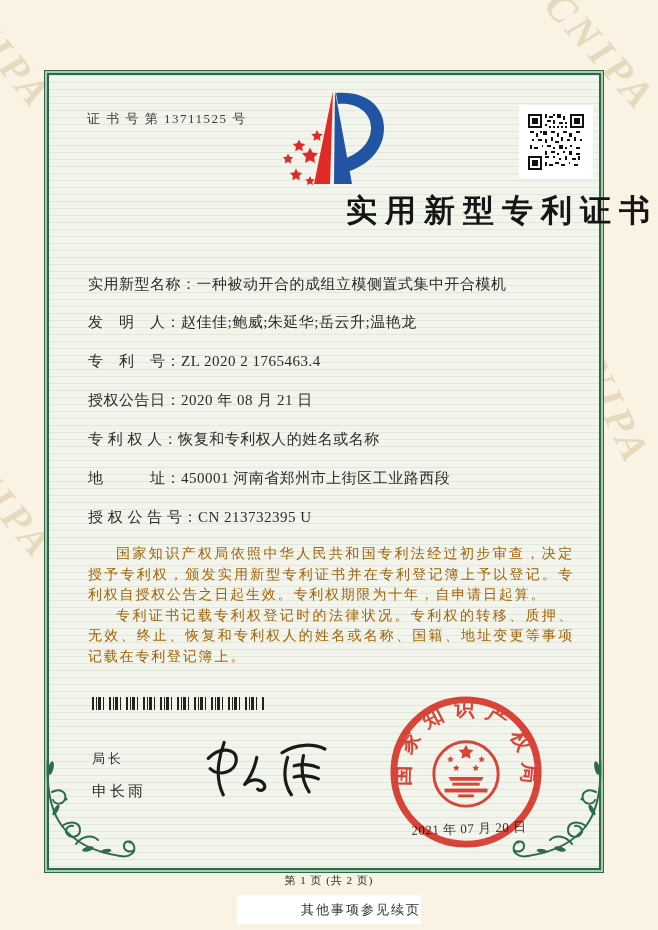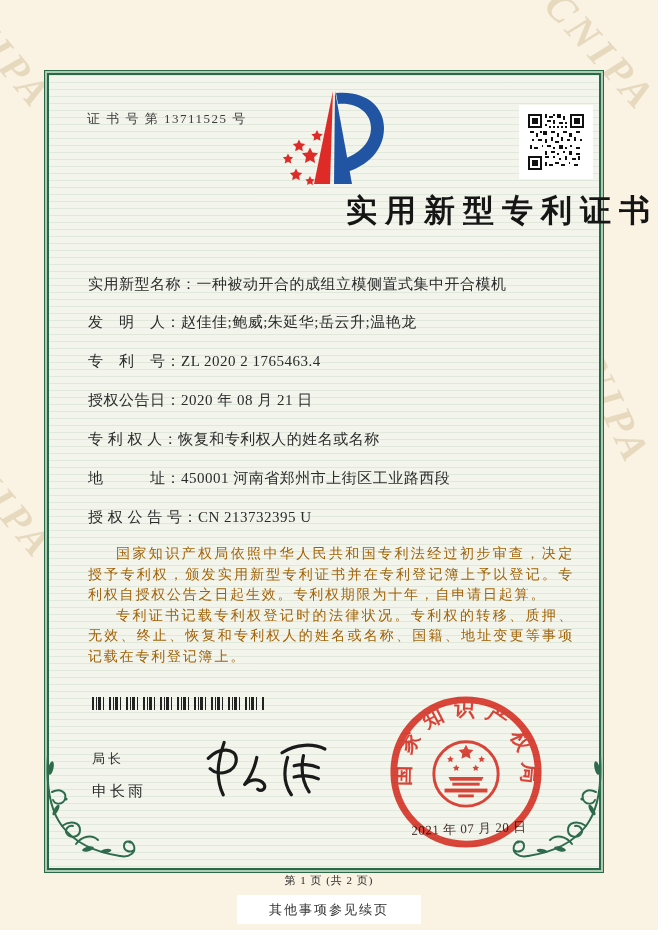--- a/index.html
+++ b/index.html
@@ -71,21 +71,21 @@
   .seal-date{
     position:absolute;left:398px;top:820px;width:142px;text-align:center;z-index:4;
     font-size:13px;color:#41322a;letter-spacing:0.5px;transform:rotate(-2deg);
   }
   .flourish{position:absolute;width:100px;height:115px;z-index:2;}
   .flourish.bl{left:42px;top:752px;}
   .flourish.br{left:506px;top:752px;transform:scaleX(-1);}
   .page-info{position:absolute;left:0;top:845px;width:658px;text-align:center;font-size:11px;letter-spacing:1px;z-index:2;margin-top:28px;}
   .cont-strip{
     position:absolute;left:237px;top:895px;width:184px;height:29px;background:#ffffff;z-index:2;
-    text-align:center;line-height:29px;font-size:13px;letter-spacing:2px;color:#333;
+    text-align:right;line-height:29px;font-size:13px;letter-spacing:2px;color:#333;
   }
 </style>
 </head>
 <body>
 
 <div class="wm" style="left:-30px;top:-22px;transform:rotate(50deg);">CNIPA</div>
 <div class="wm" style="left:570px;top:-18px;transform:rotate(48deg);">CNIPA</div>
 <div class="wm" style="left:-28px;top:428px;transform:rotate(50deg);">CNIPA</div>
 <div class="wm" style="left:390px;top:288px;transform:rotate(50deg);color:rgba(210,195,165,0.38);">CNIPA</div>
 <div class="wm" style="left:598px;top:322px;transform:rotate(64deg);">CNIPA</div>

